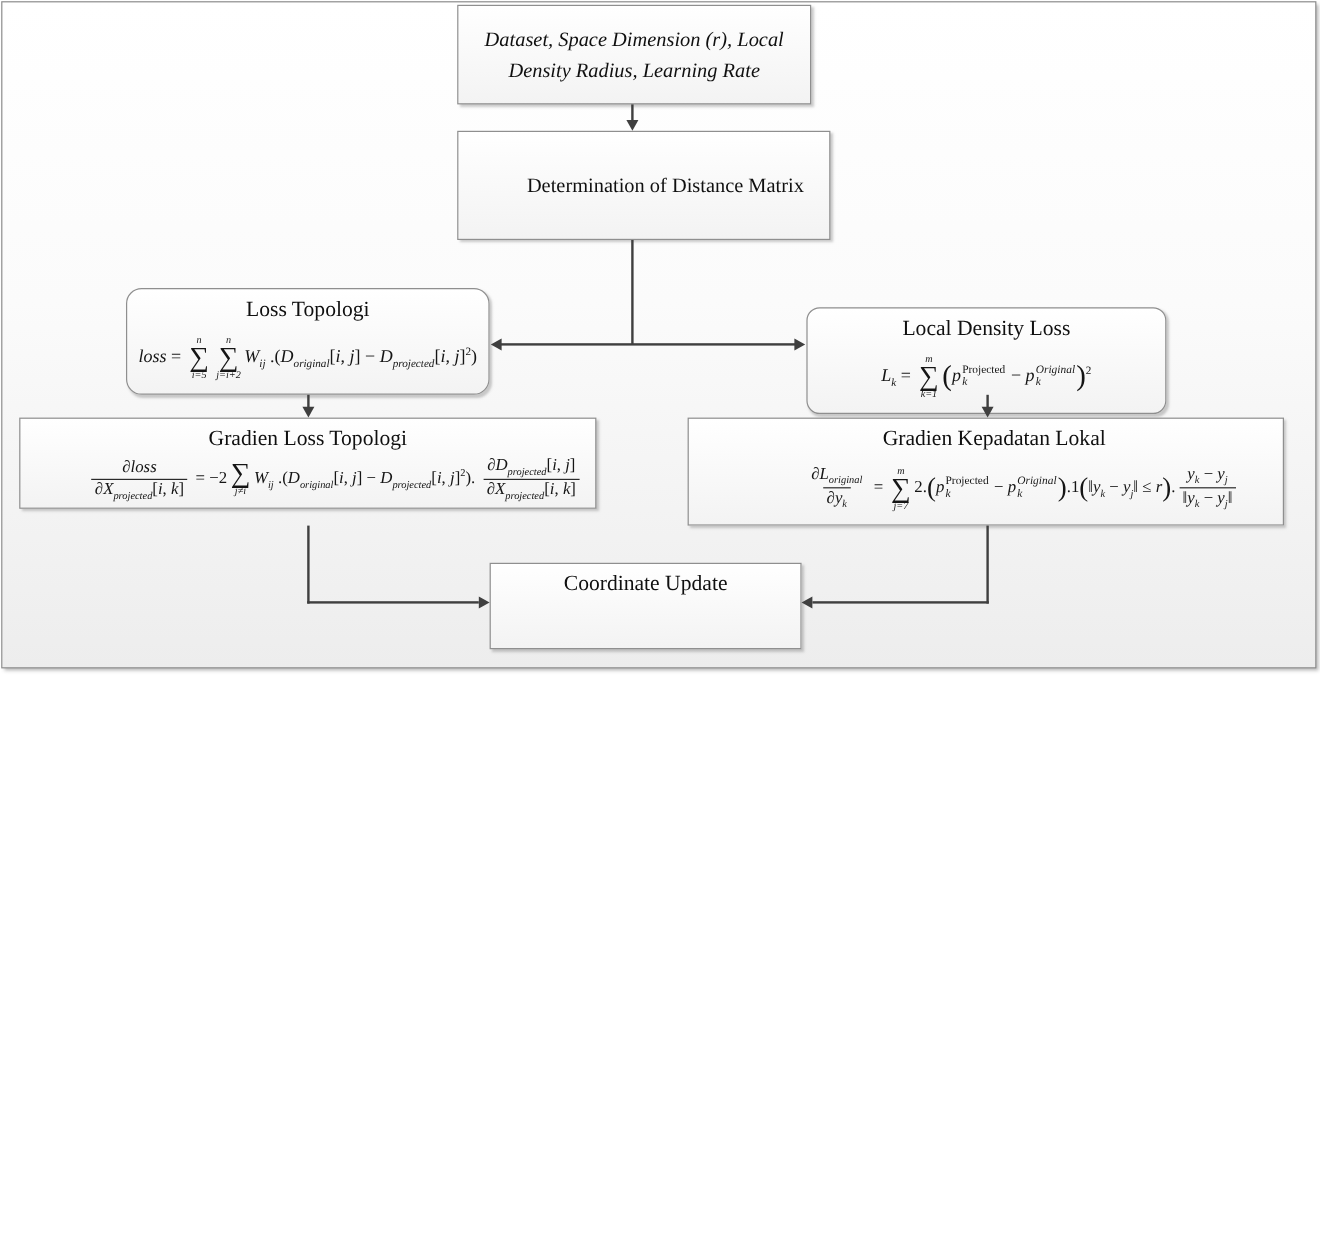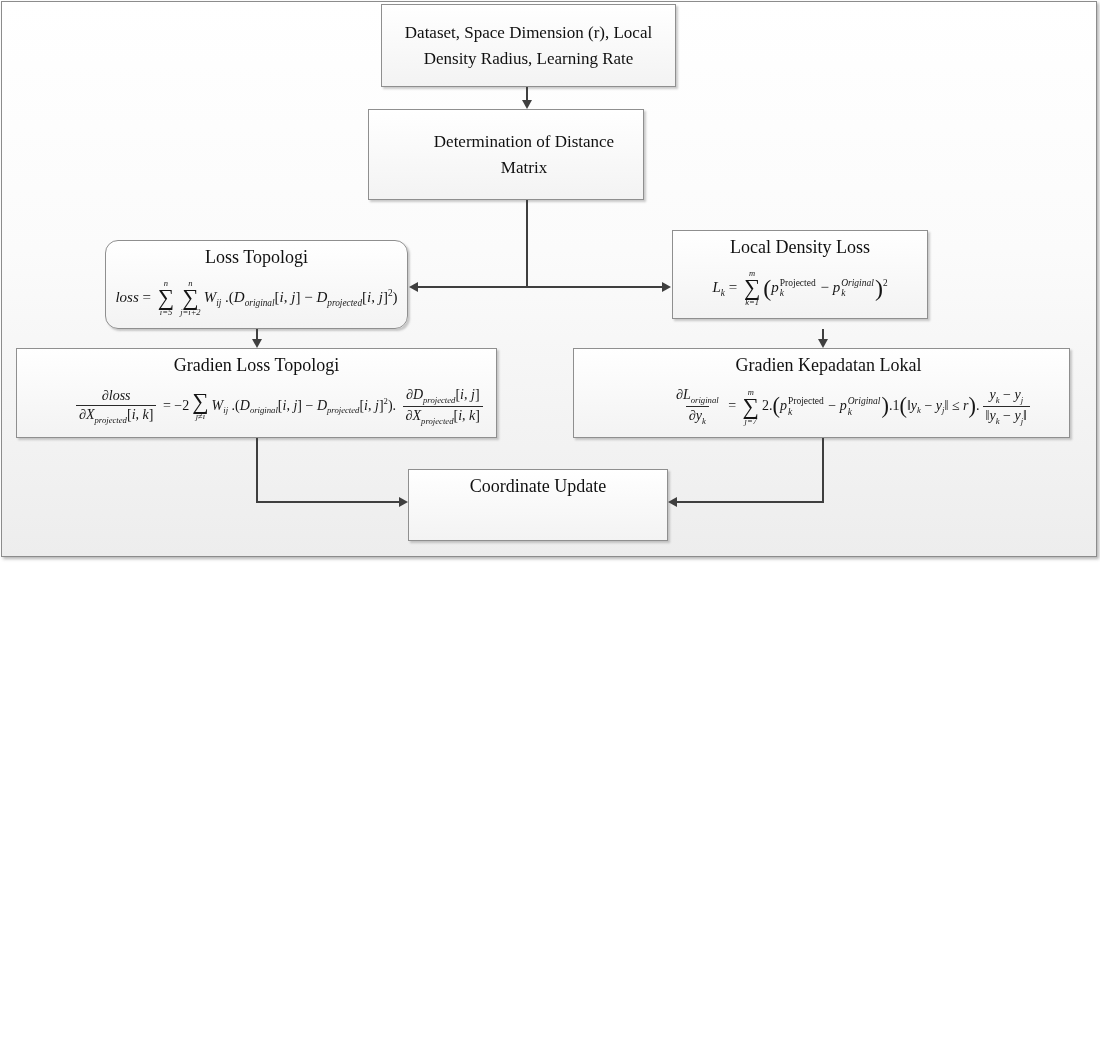--- a/index.html
+++ b/index.html
@@ -52,61 +52,61 @@
   .arr-down{border-left:5px solid transparent;border-right:5px solid transparent;border-top:9px solid #3f3f3f;}
   .arr-left{border-top:5px solid transparent;border-bottom:5px solid transparent;border-right:9px solid #3f3f3f;}
   .arr-right{border-top:5px solid transparent;border-bottom:5px solid transparent;border-left:9px solid #3f3f3f;}
 </style>
 </head>
 <body>
 
 <div class="page">
   <div class="frame">
 
-    <div class="node node-center" style="left:379px;top:2px;width:295px;height:83px;">
+    <div class="node node-center" style="left:379px;top:2px;width:295px;height:83px;font-style:italic;">
       <div class="node-label">Dataset, Space Dimension (r), Local Density Radius, Learning Rate</div>
     </div>
 
-    <div class="node node-center" style="left:366px;top:107px;width:276px;height:91px;padding-left:36px;">
+    <div class="node node-center" style="left:379px;top:107px;width:311px;height:91px;padding-left:36px;">
       <div class="node-label">Determination of Distance Matrix</div>
     </div>
 
     <div class="node" style="left:103px;top:238px;width:303px;height:89px;border-radius:13px;">
       <div class="node-title">Loss Topologi</div>
       <div class="formula-wrap">
         <div class="formula"><i>loss</i> = <span class="sum">
               <span class="top">n</span>
               <span class="sig">∑</span>
               <span class="bot">i=5</span>
             </span><span class="sum">
               <span class="top">n</span>
               <span class="sig">∑</span>
               <span class="bot">j=i+2</span>
             </span><i>W</i><sub>ij</sub> .(<i>D</i><sub>original</sub>[<i>i</i>, <i>j</i>] − <i>D</i><sub>projected</sub>[<i>i</i>, <i>j</i>]<sup>2</sup>)</div>
       </div>
     </div>
 
-    <div class="node" style="left:670px;top:228px;width:256px;height:89px;">
+    <div class="node" style="left:670px;top:254px;width:300px;height:89px;border-radius:11px;">
       <div class="node-title">Local Density Loss</div>
       <div class="formula-wrap">
         <div class="formula"><i>L</i><sub>k</sub> = <span class="sum">
               <span class="top">m</span>
               <span class="sig">∑</span>
               <span class="bot">k=1</span>
             </span><span class="bigp">(</span><i>p</i><span class="stack">
               <span class="s-top">Projected</span>
               <span class="s-bot">k</span>
             </span> − <i>p</i><span class="stack">
               <span class="s-top"><i>Original</i></span>
               <span class="s-bot">k</span>
             </span><span class="bigp">)</span><sup>2</sup></div>
       </div>
     </div>
 
-    <div class="node" style="left:14px;top:346px;width:481px;height:90px;">
+    <div class="node" style="left:14px;top:346px;width:481px;height:76px;">
       <div class="node-title">Gradien Loss Topologi</div>
       <div class="formula-wrap">
         <div class="formula small"><span class="frac">
               <span class="num">∂<i>loss</i></span>
               <span class="den">∂<i>X</i><sub>projected</sub>[<i>i</i>, <i>k</i>]</span>
             </span> = −2<span class="sum">
               <span class="sig">∑</span>
               <span class="bot">j≠i</span>
             </span><i>W</i><sub>ij</sub> .(<i>D</i><sub>original</sub>[<i>i</i>, <i>j</i>] − <i>D</i><sub>projected</sub>[<i>i</i>, <i>j</i>]<sup>2</sup>). <span class="frac">
               <span class="num">∂<i>D</i><sub>projected</sub>[<i>i</i>, <i>j</i>]</span>

